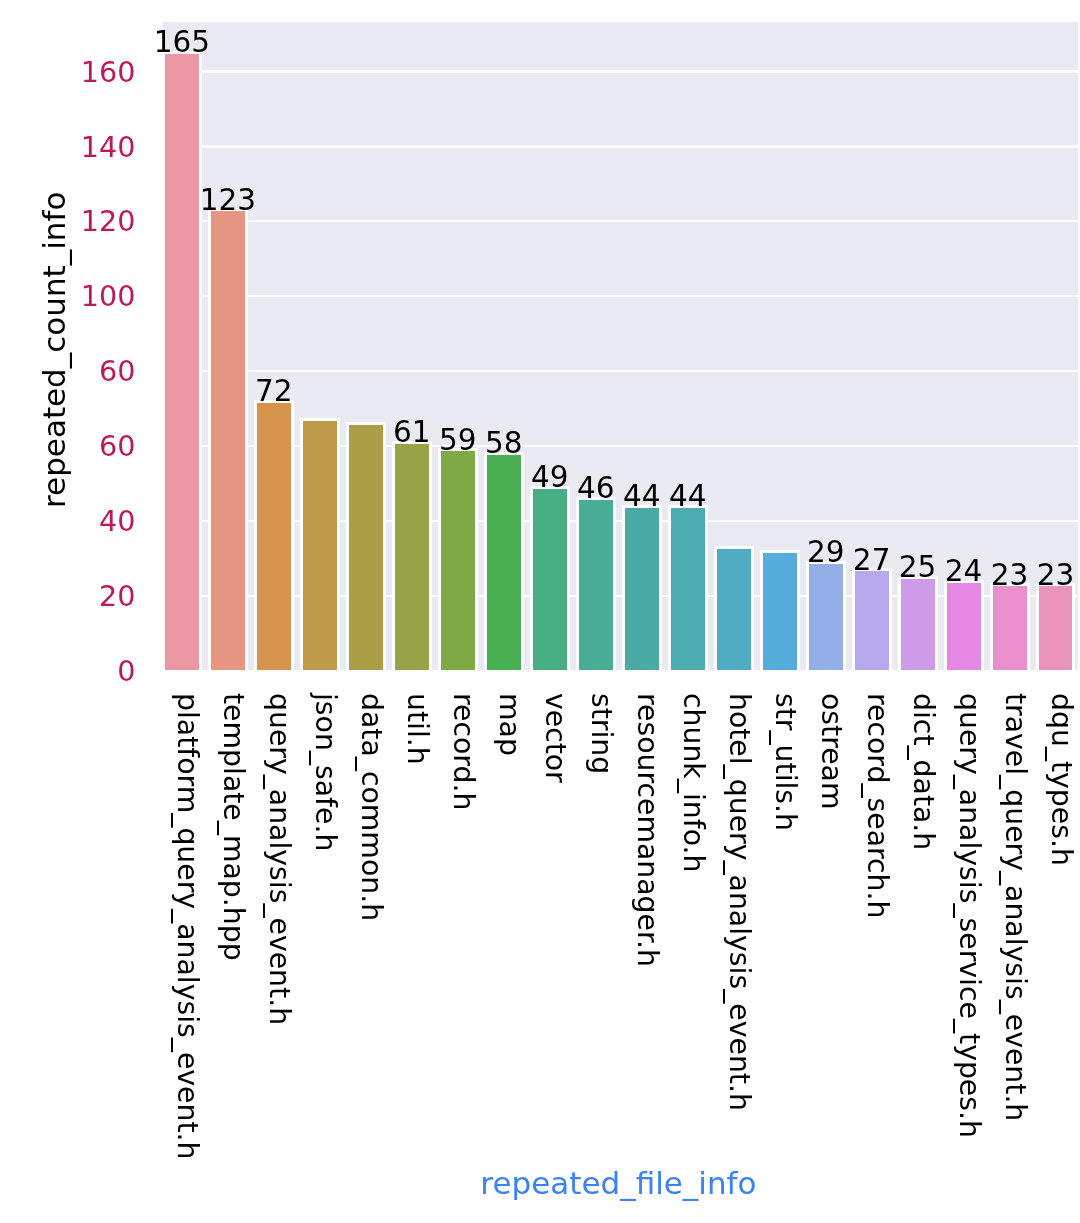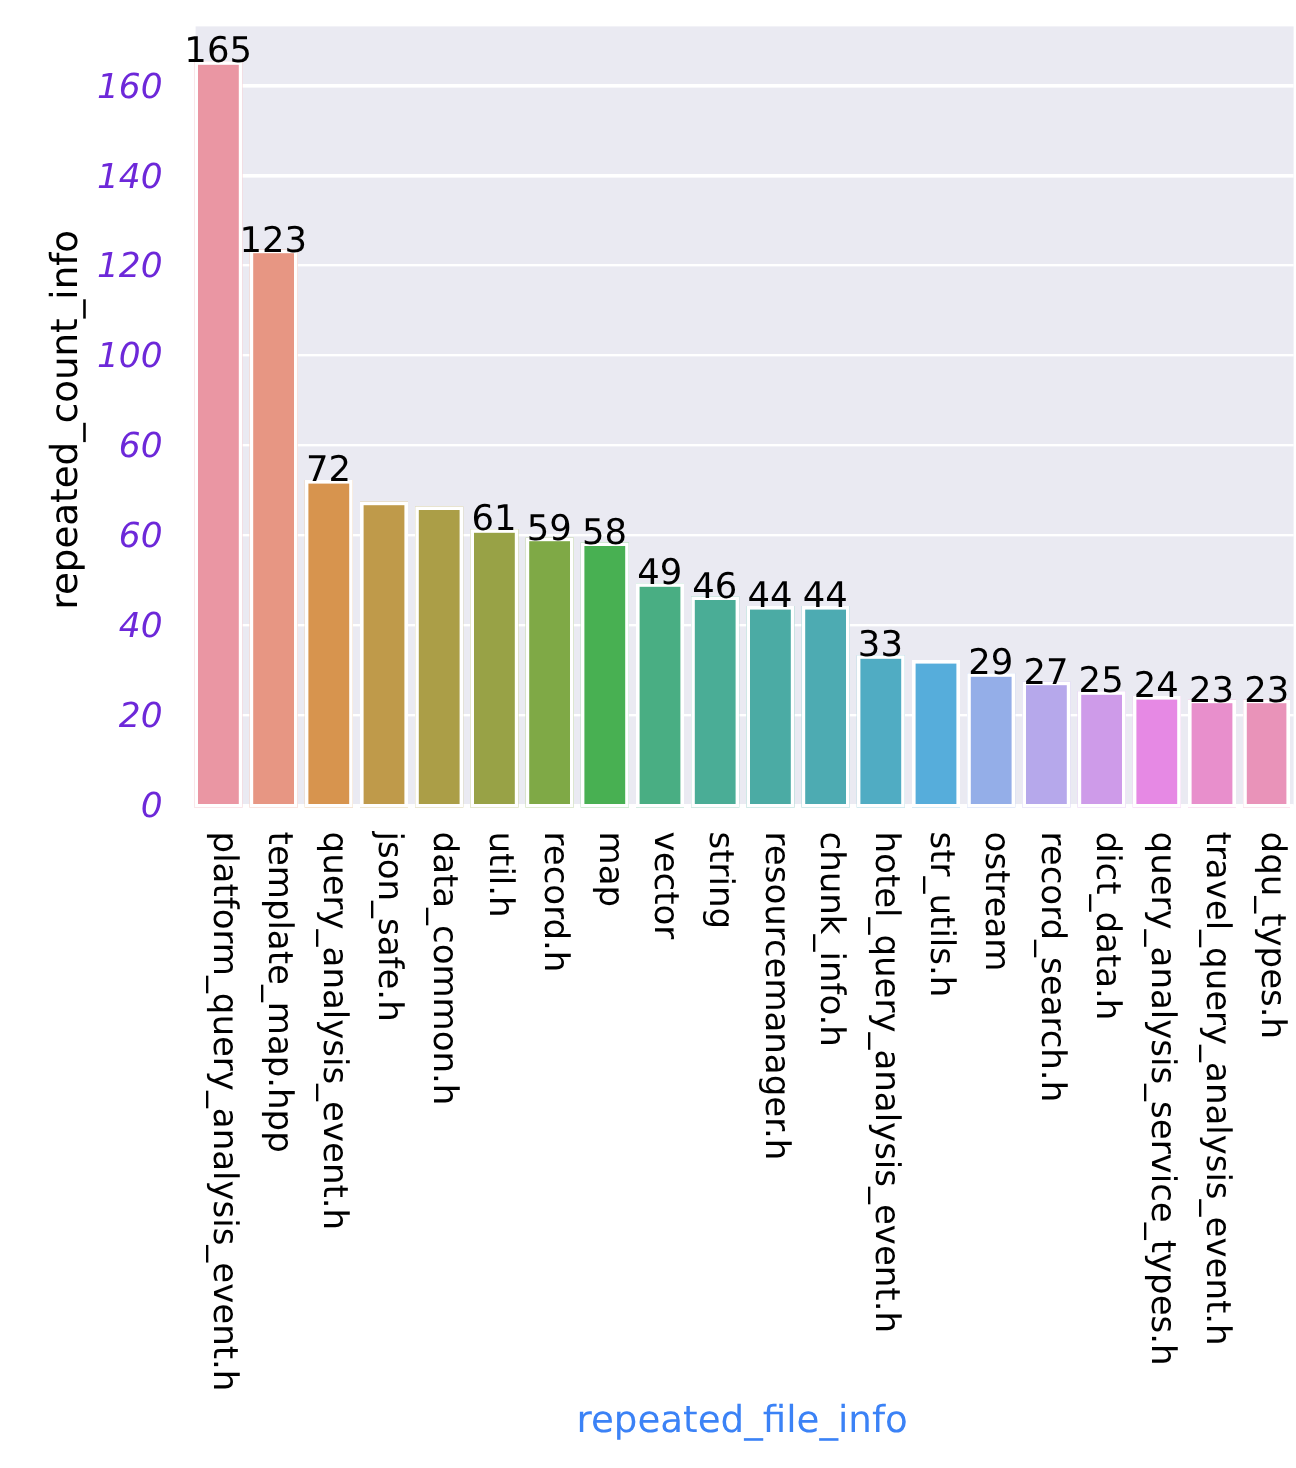--- a/index.html
+++ b/index.html
@@ -3,21 +3,21 @@
 <meta charset="utf-8">
 <title>repeated_file_info bar chart</title>
 <style>
   html,body{margin:0;padding:0;background:#ffffff;}
   body{width:1080px;height:1223px;overflow:hidden;font-family:"DejaVu Sans",sans-serif;}
   #figure{position:relative;width:1080px;height:1223px;background:#ffffff;margin-left:20px;}
   #plot-area{position:absolute;left:139.8px;top:21px;width:918.1px;height:648.4px;background:#eaeaf2;}
   .gridline{position:absolute;left:0;width:100%;height:2.6px;background:#ffffff;}
   .bar{position:absolute;box-sizing:border-box;border:2.4px solid #ffffff;}
   .bar-value{position:absolute;filter:grayscale(0);text-align:center;color:#000000;font-size:29.5px;line-height:normal;white-space:nowrap;}
-  .ytick{position:absolute;filter:grayscale(0);text-align:right;color:#6d28d9;font-size:28.6px;line-height:normal;white-space:nowrap;font-style:italic;}
+  .ytick{position:absolute;filter:grayscale(0);text-align:right;color:#be185d;font-size:28.6px;line-height:normal;white-space:nowrap;}
   #ytick-col,#xtick-col,#value-col{position:absolute;left:0;top:0;width:1080px;height:1223px;}
   .xtick{position:absolute;filter:grayscale(0);color:#000000;font-size:28.3px;line-height:normal;white-space:nowrap;
          transform-origin:0 0;transform:rotate(90deg);}
   #ylabel{position:absolute;filter:grayscale(0);color:#000000;font-size:31px;line-height:normal;white-space:nowrap;
           transform-origin:0 0;transform:rotate(-90deg);}
   #xlabel{position:absolute;filter:grayscale(0);color:#3b82f6;font-size:31px;line-height:normal;white-space:nowrap;text-align:center;}
 </style>
 </head>
 <body>
 
@@ -59,21 +59,20 @@
       <div class="bar-value" style="left: 11.8px; width: 300px; top: 25.282px;">165</div>
       <div class="bar-value" style="left: 57.79px; width: 300px; top: 182.748px;">123</div>
       <div class="bar-value" style="left: 103.78px; width: 300px; top: 373.958px;">72</div>
       <div class="bar-value" style="left: 241.75px; width: 300px; top: 415.199px;">61</div>
       <div class="bar-value" style="left: 287.74px; width: 300px; top: 422.697px;">59</div>
       <div class="bar-value" style="left: 333.73px; width: 300px; top: 426.446px;">58</div>
       <div class="bar-value" style="left: 379.72px; width: 300px; top: 460.189px;">49</div>
       <div class="bar-value" style="left: 425.71px; width: 300px; top: 471.437px;">46</div>
       <div class="bar-value" style="left: 471.7px; width: 300px; top: 478.935px;">44</div>
       <div class="bar-value" style="left: 517.69px; width: 300px; top: 478.935px;">44</div>
-      <div class="bar-value" style="left: 563.68px; width: 300px; top: 520.176px;">33</div>
       <div class="bar-value" style="left: 655.66px; width: 300px; top: 535.173px;">29</div>
       <div class="bar-value" style="left: 701.65px; width: 300px; top: 542.672px;">27</div>
       <div class="bar-value" style="left: 747.64px; width: 300px; top: 550.17px;">25</div>
       <div class="bar-value" style="left: 793.63px; width: 300px; top: 553.919px;">24</div>
       <div class="bar-value" style="left: 839.62px; width: 300px; top: 557.668px;">23</div>
       <div class="bar-value" style="left: 885.61px; width: 300px; top: 557.668px;">23</div>
     </div>
   <div id="xtick-col">
       <div class="xtick" style="left: 183.9px; top: 693.2px;">platform_query_analysis_event.h</div>
       <div class="xtick" style="left: 229.89px; top: 693.2px;">template_map.hpp</div>

